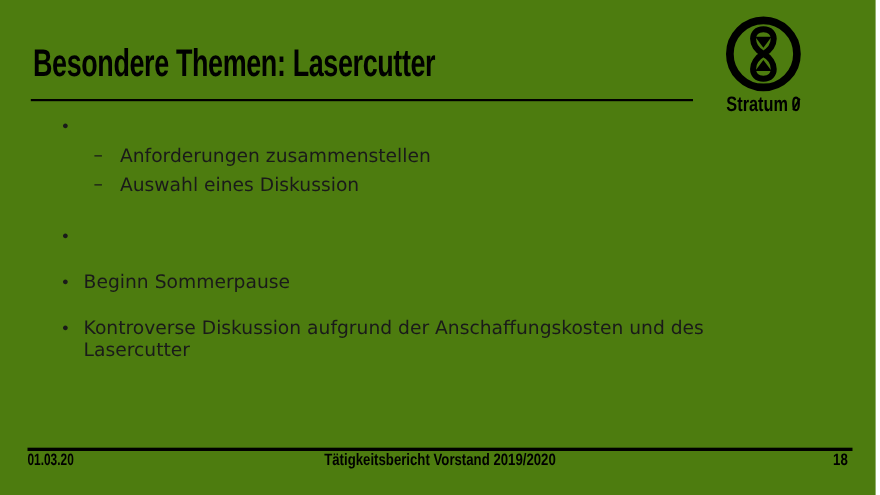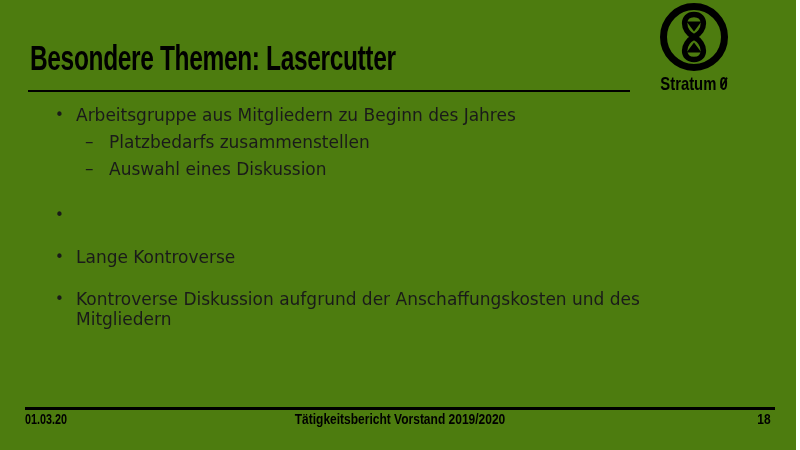--- a/index.html
+++ b/index.html
@@ -19,21 +19,21 @@
     color: #000000; white-space: nowrap;
     letter-spacing: -0.5px;
     transform: scaleX(0.70); transform-origin: left center;
   }
   .title-rule {
     position: absolute; left: 28px; top: 90px;
     width: 602px; height: 2px; background: #000000;
   }
 
   
-  .logo { position: absolute; left: 640px; top: 0; width: 120px; height: 100px; }
+  .logo { position: absolute; left: 640px; top: 12px; width: 120px; height: 100px; }
   .logo-circle {
     position: absolute; left: 20px; top: 3px;
     width: 68px; height: 68px; box-sizing: border-box;
     border: 7px solid #000000; border-radius: 50%;
   }
   .logo-hourglass { position: absolute; left: 0; top: 0; width: 54px; height: 54px; }
   .logo-text {
     position: absolute; left: 4px; top: 74px; width: 100px;
     text-align: center;
     font-family: "Liberation Sans", sans-serif;
@@ -99,45 +99,44 @@
         <path d="M19.5 42.5 L34.5 42.5 L27 32.5 Z" fill="#000000"></path>
       </svg>
     </div>
     <div class="logo-text"><span>Stratum</span><span class="logo-zero">0</span></div>
   </div>
 
   <div class="content">
 
     <div class="item b1">
       <span class="marker">•</span>
-      <span class="btext">Arbeitsgruppe aus Mitgliedern zu Beginn des Jahres</span>
     </div>
 
     <div class="item b2 mt7">
       <span class="marker">–</span>
-      <span class="btext">Platzbedarfs zusammenstellen</span>
+      <span class="btext">Anforderungen zusammenstellen</span>
     </div>
 
     <div class="item b2 mt7">
       <span class="marker">–</span>
       <span class="btext">Auswahl eines Diskussion</span>
     </div>
 
     <div class="item b1 mt26">
       <span class="marker">•</span>
     </div>
 
     <div class="item b1 mt22">
       <span class="marker">•</span>
-      <span class="btext">Lange Kontroverse</span>
+      <span class="btext">Beginn Sommerpause</span>
     </div>
 
     <div class="item b1 mt22">
       <span class="marker">•</span>
-      <span class="btext">Kontroverse Diskussion aufgrund der Anschaffungskosten und des Mitgliedern</span>
+      <span class="btext">Kontroverse Diskussion aufgrund der Anschaffungskosten und des Lasercutter</span>
     </div>
 
   </div>
 
   <div class="footer-rule"></div>
   <div class="footer-text footer-date">01.03.20</div>
   <div class="footer-text footer-center">Tätigkeitsbericht Vorstand 2019/2020</div>
   <div class="footer-text footer-page">18</div>
 
 </div>

